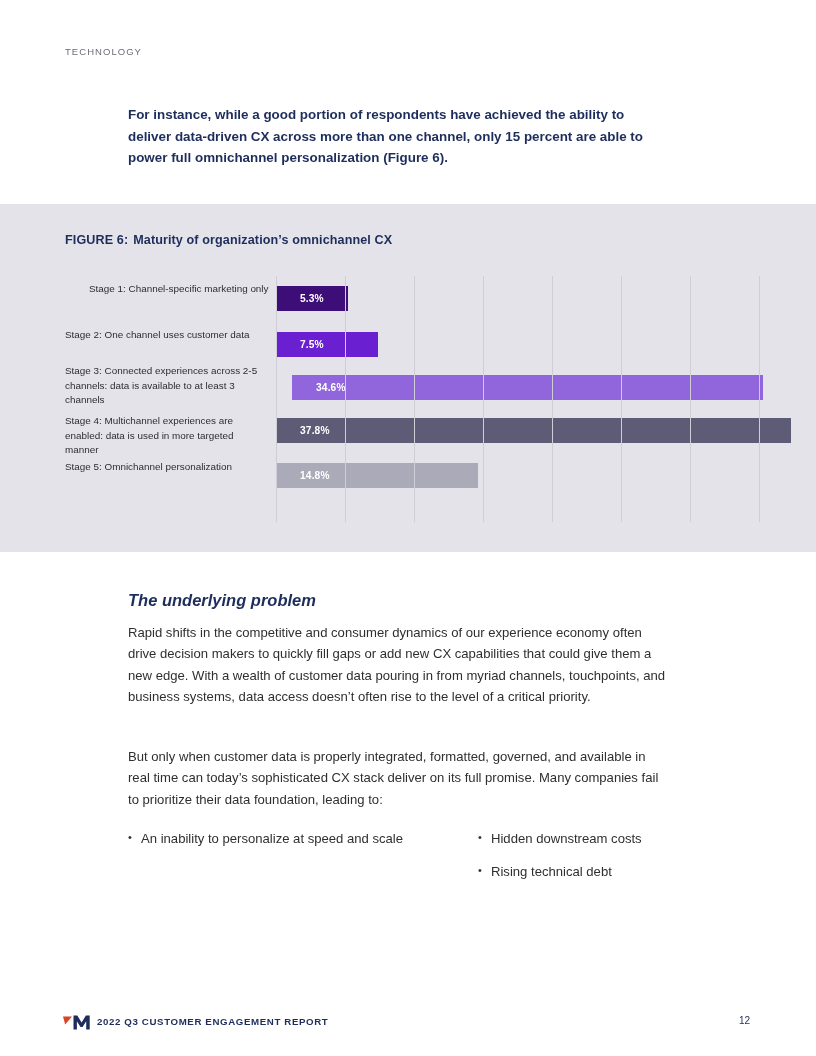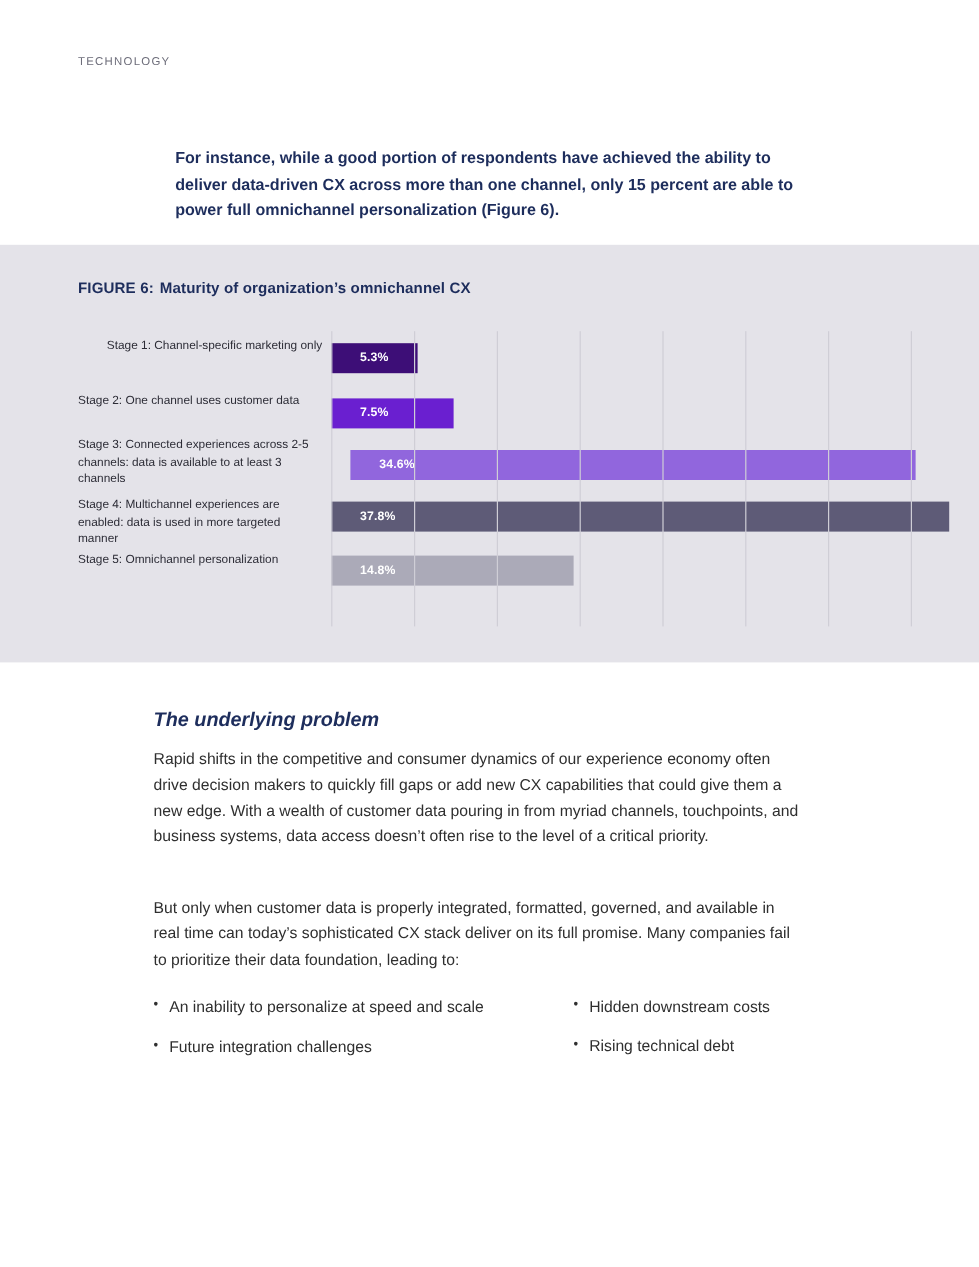--- a/index.html
+++ b/index.html
@@ -29,28 +29,27 @@
     top: 46px;
     font-size: 9.5px;
     letter-spacing: 1.05px;
     color: #6d6d7a;
     font-weight: 400;
   }
 
   
   .lead {
     position: absolute;
-    left: 146px;
+    left: 128px;
     top: 104px;
     width: 540px;
     font-size: 13.4px;
     line-height: 21.5px;
     font-weight: bold;
     color: #1d2d5c;
-    margin-top: 17px;
   }
 
   
   .figure-band {
     position: absolute;
     left: 0;
     top: 204px;
     width: 816px;
     height: 348px;
     background: #e4e3e9;
@@ -279,22 +278,31 @@
   </div>
 
   <div class="section-head">The underlying problem</div>
 
   <div class="body-para para1">Rapid shifts in the competitive and consumer dynamics of our experience economy often drive decision makers to quickly fill gaps or add new CX capabilities that could give them a new edge. With a wealth of customer data pouring in from myriad channels, touchpoints, and business systems, data access doesn’t often rise to the level of a critical priority.</div>
   <div class="body-para para2">But only when customer data is properly integrated, formatted, governed, and available in real time can today’s sophisticated CX stack deliver on its full promise. Many companies fail to prioritize their data foundation, leading to:</div>
 
   <div class="bullets">
     <div class="bcol bcol-left">
         <div class="bullet-item">An inability to personalize at speed and scale</div>
-        <div class="bullet-item">Future integration challenges</div>
       </div>
     <div class="bcol bcol-right">
         <div class="bullet-item">Hidden downstream costs</div>
         <div class="bullet-item">Rising technical debt</div>
       </div>
   </div>
 
+  <div class="footer">
+    <span class="footer-logo">
+      <svg width="32" height="17" viewBox="0 0 32 17">
+        <polygon points="0,2.5 9,2.5 2.2,10.5" fill="#d84427"></polygon>
+        <path d="M10.5,15.5 L10.5,1.5 L14.3,1.5 L18.6,8.6 L22.9,1.5 L26.7,1.5 L26.7,15.5 L23.2,15.5 L23.2,7.3 L19.6,13.0 L17.5,13.0 L13.9,7.3 L13.9,15.5 Z" fill="#1d2d5c"></path>
+      </svg>
+    </span>
+    <span class="footer-text">2022 Q3 CUSTOMER ENGAGEMENT REPORT</span>
+    <span class="page-num">12</span>
+  </div>
 
 </div>
 
 </body></html>

